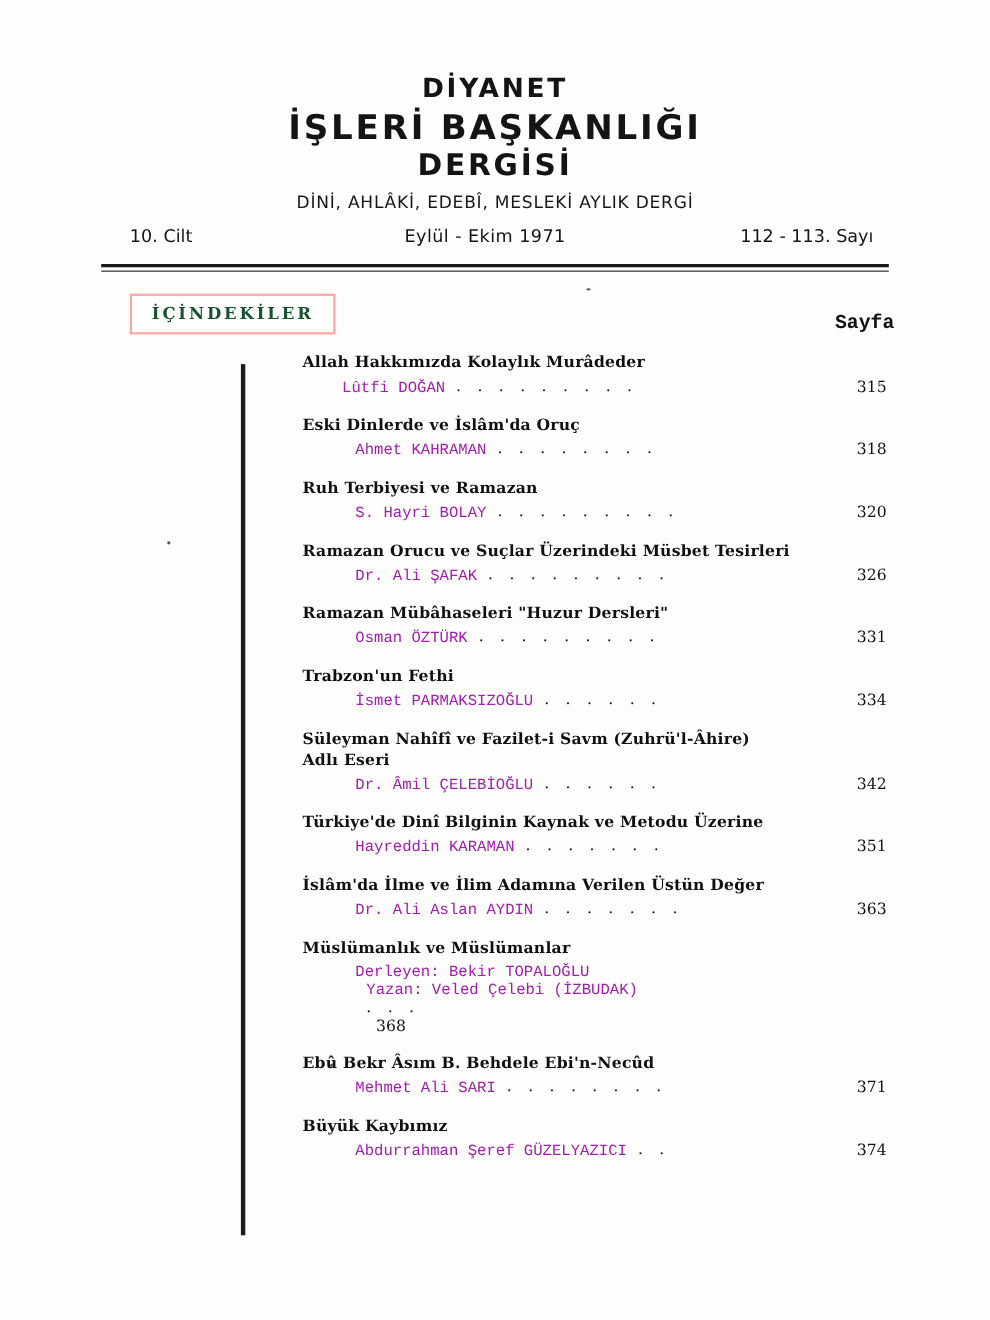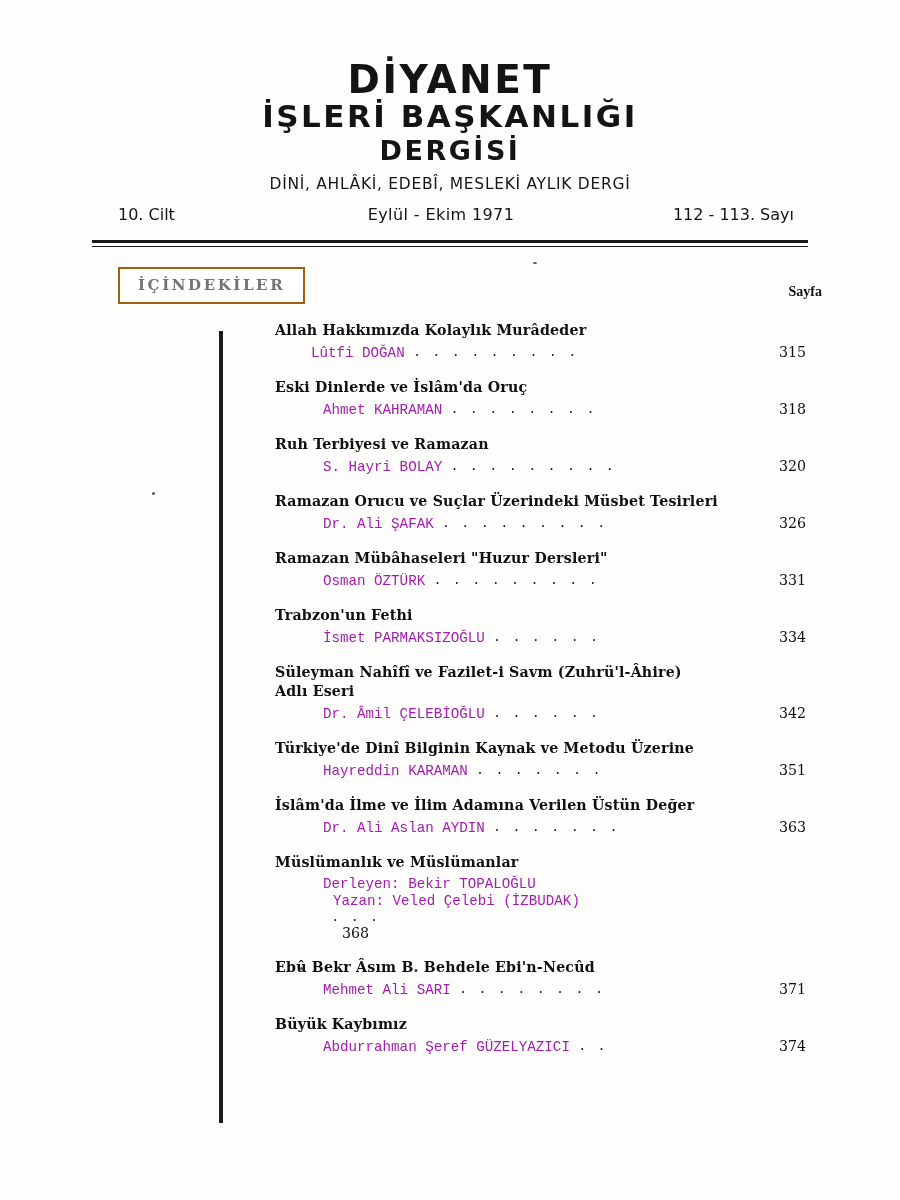--- a/index.html
+++ b/index.html
@@ -24,21 +24,21 @@
   .masthead {
     text-align: center;
     padding-top: 62px;
   }
   .mast-line {
     font-family: "DejaVu Sans", sans-serif;
     font-weight: bold;
     letter-spacing: 2.5px;
     color: #141414;
   }
-  .mast-line-1 { font-size: 39px; line-height: 36px; }
+  .mast-line-1 { font-size: 24px; line-height: 36px; }
   .mast-line-2 { font-size: 31px; line-height: 36px; }
   .mast-line-3 { font-size: 27px; line-height: 34px; }
   .mast-sub {
     font-family: "DejaVu Sans", sans-serif;
     font-size: 15.5px;
     letter-spacing: 0.7px;
     margin-top: 7px;
     color: #161616;
   }
   
@@ -74,36 +74,36 @@
   .contents-head {
     position: relative;
     margin-top: 20px;
     height: 46px;
     padding: 0 106px 0 118px;
   }
   .contents-box {
     position: absolute;
     left: 118px;
     top: 0;
-    border: 2px solid #a16207;
+    border: 2px solid #fca5a5;
     padding: 7px 18px 8px;
     font-family: "DejaVu Serif", serif;
     font-weight: bold;
     font-size: 15px;
     letter-spacing: 2.6px;
-    color: #737373;
+    color: #14532d;
     background: #fff;
   }
   .sayfa-label {
     position: absolute;
-    right: 78px;
+    right: 87px;
     top: 17px;
-    font-family: Liberation Serif, serif;
+    font-family: Liberation Mono, monospace;
     font-weight: bold;
-    font-size: 14px;
+    font-size: 18px;
     color: #111;
   }
 
   
   .toc-area {
     position: relative;
     margin-top: 8px;
     padding-left: 118px;
     padding-right: 94px;
   }

